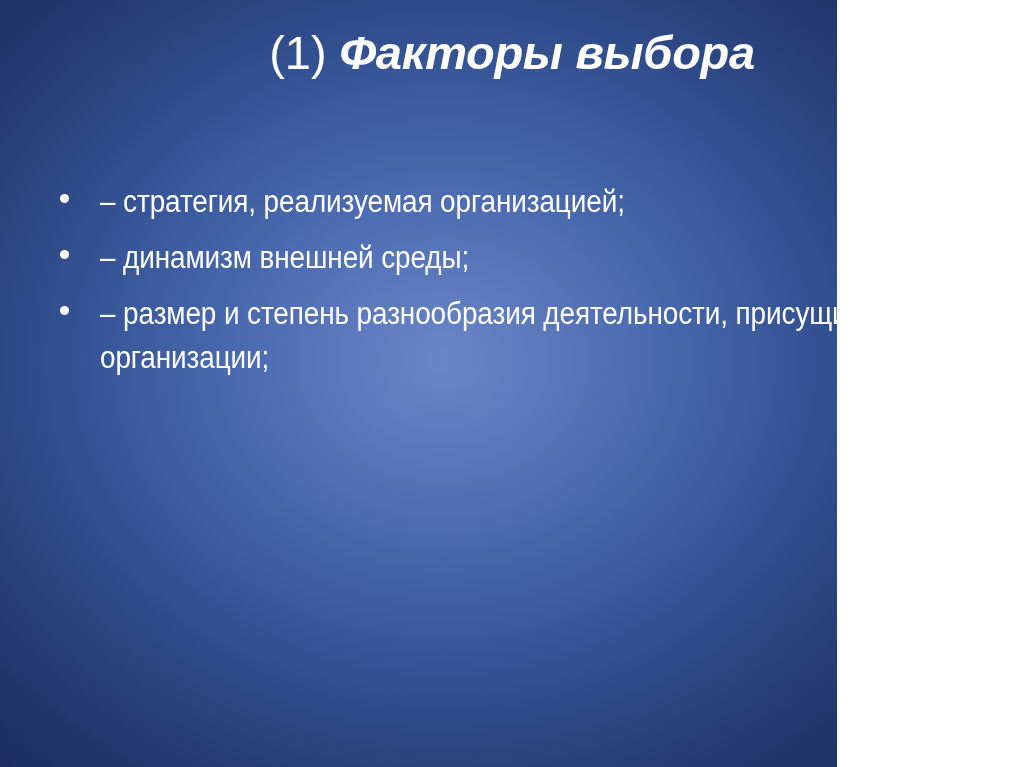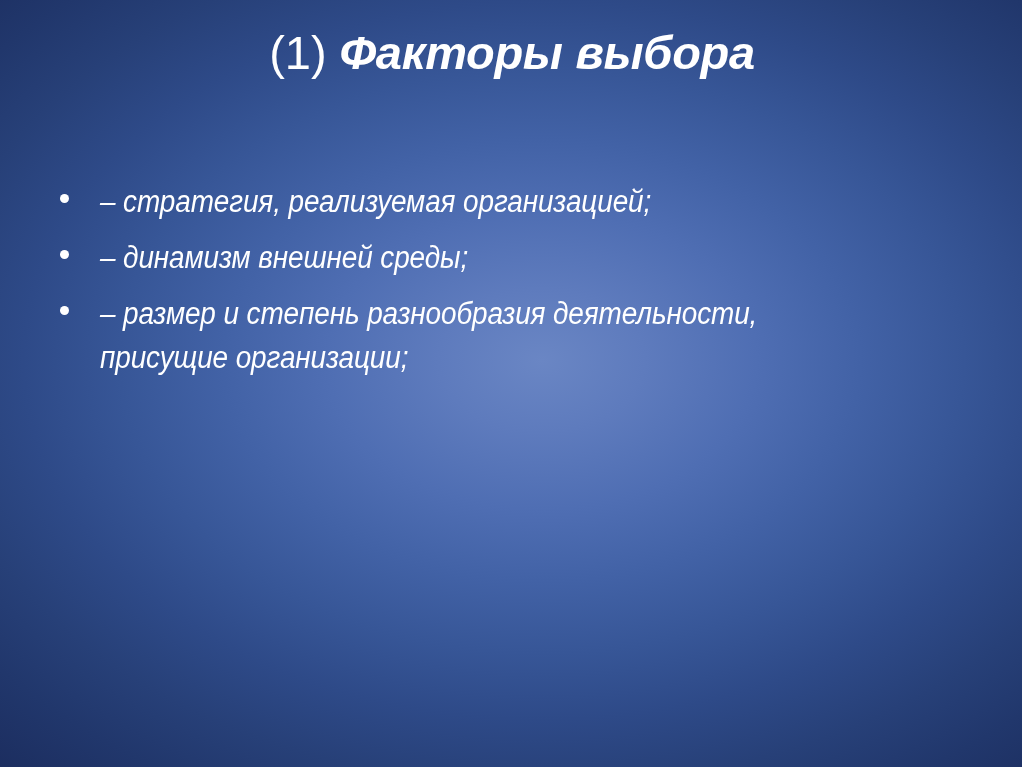--- a/index.html
+++ b/index.html
@@ -9,21 +9,21 @@
 
   body {
     width: 1024px;
     height: 767px;
     overflow: hidden;
     font-family: "Liberation Sans", sans-serif;
   }
 
   #slide {
     position: relative;
-    width: 1022px;
+    width: 837px;
     height: 767px;
     overflow: hidden;
     
     background-color: #1e2f6b;
     background-image:
       radial-gradient(ellipse 78% 72% at 53% 47%,
         #6a86c4 0%,
         #5e7bbd 13%,
         #4f6eb3 27%,
         #4262a6 40%,
@@ -60,21 +60,20 @@
     font-style: normal;
     letter-spacing: 0px;
   }
 
   
   #bullet-list {
     position: absolute;
     left: 48px;
     top: 180px;
     width: 930px;
-    font-style: italic;
   }
 
   .bullet-item {
     position: relative;
     padding-left: 52px;
     margin-bottom: 12px;
     min-height: 34px;
   }
 
   .bullet-marker {

